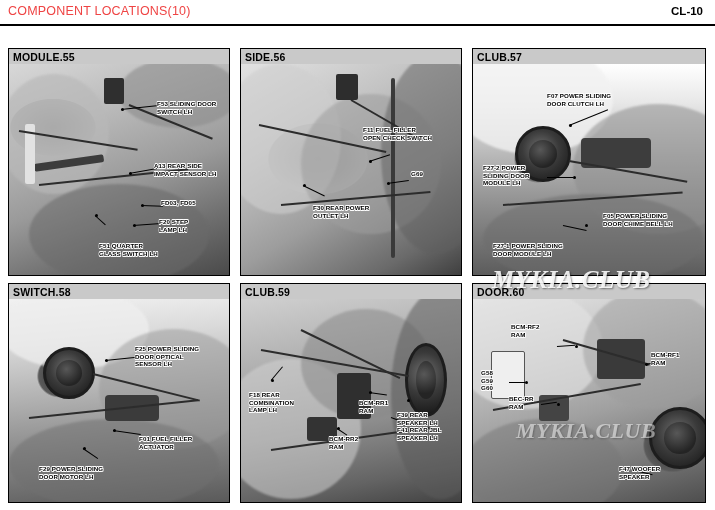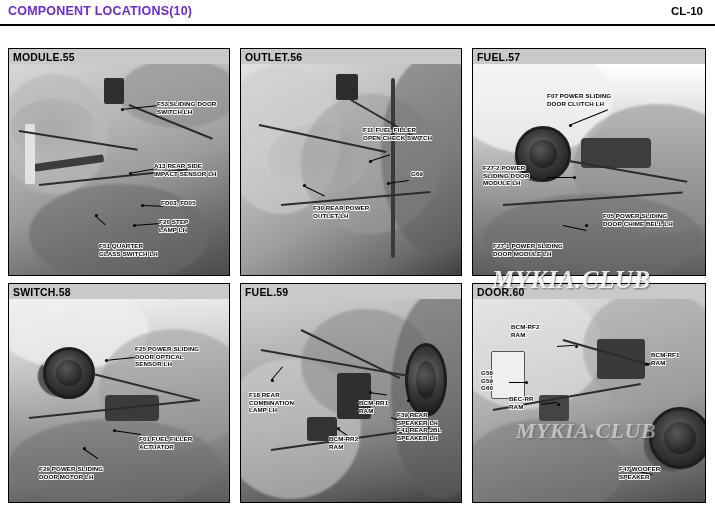--- a/index.html
+++ b/index.html
@@ -21,23 +21,23 @@
     left: 0; top: 0;
     width: 715px;
     height: 26px;
     border-bottom: 2px solid #000;
     background: #fff;
   }
   #header-title {
     position: absolute;
     left: 8px; top: 4px;
     font-size: 12.5px;
-    font-weight: bold;
+    font-weight: normal;
     letter-spacing: 0.2px;
-    color: #6d28d9;
+    color: #ef4444;
     white-space: nowrap;
   }
   #header-code {
     position: absolute;
     right: 12px; top: 5px;
     font-size: 11.5px;
     font-weight: bold;
     color: #000;
   }
   
@@ -210,21 +210,21 @@
 IMPACT SENSOR LH</div>
       <div class="label" style="left:152px; top:135px;">FD03, FD05</div>
       <div class="label" style="left:150px; top:154px;">F20 STEP
 LAMP LH</div>
       <div class="label" style="left:90px; top:178px;">F51 QUARTER
 GLASS SWITCH LH</div>
     </div>
   </div>
 
   <div class="panel p56" style="left:240px; top:48px; width:222px; height:228px;">
-    <div class="panel-title">OUTLET.56</div>
+    <div class="panel-title">SIDE.56</div>
     <div class="photo-area">
       <div class="bg"></div>
       <div class="blob" style="left:-20px; top:0px; width:120px; height:150px; background:#cfcfcf; opacity:.6;"></div>
       <div class="blob" style="left:60px; top:30px; width:140px; height:140px; background:#9e9e9e; opacity:.55;"></div>
       <div class="blob" style="left:140px; top:-10px; width:110px; height:200px; background:#5f5f5f; opacity:.5;"></div>
       <div class="strip" style="left:95px; top:10px; width:22px; height:26px; background:#2d2d2d;"></div>
       <div class="strip" style="left:150px; top:14px; width:4px; height:180px; background:#3a3a3a;"></div>
       <div class="wire" style="left:18px; top:60px; width:130px; transform:rotate(12deg);"></div>
       <div class="wire" style="left:40px; top:140px; width:150px; transform:rotate(-5deg);"></div>
       <div class="wire" style="left:110px; top:35px; width:80px; transform:rotate(30deg);"></div>
@@ -238,21 +238,21 @@
 
       <div class="label" style="left:122px; top:62px;">F11 FUEL FILLER
 OPEN CHECK SWITCH</div>
       <div class="label" style="left:170px; top:106px;">G69</div>
       <div class="label" style="left:72px; top:140px;">F30 REAR POWER
 OUTLET LH</div>
     </div>
   </div>
 
   <div class="panel p57" style="left:472px; top:48px; width:234px; height:228px;">
-    <div class="panel-title">FUEL.57</div>
+    <div class="panel-title">CLUB.57</div>
     <div class="photo-area">
       <div class="bg"></div>
       <div class="blob" style="left:-20px; top:-20px; width:160px; height:110px; background:#f2f2f2; opacity:.8;"></div>
       <div class="blob" style="left:100px; top:40px; width:170px; height:130px; background:#8f8f8f; opacity:.55;"></div>
       <div class="blob" style="left:10px; top:130px; width:220px; height:90px; background:#6d6d6d; opacity:.5;"></div>
       <div class="speaker-ring" style="left:42px; top:62px; width:56px; height:56px;"></div>
       <div class="strip" style="left:108px; top:74px; width:70px; height:30px; background:#3d3d3d; border-radius:4px;"></div>
       <div class="wire" style="left:96px; top:96px; width:120px; transform:rotate(10deg);"></div>
       <div class="wire" style="left:30px; top:140px; width:180px; transform:rotate(-4deg);"></div>
 
@@ -300,21 +300,21 @@
 DOOR OPTICAL
 SENSOR LH</div>
       <div class="label" style="left:130px; top:136px;">F01 FUEL FILLER
 ACTUATOR</div>
       <div class="label" style="left:30px; top:166px;">F29 POWER SLIDING
 DOOR MOTOR LH</div>
     </div>
   </div>
 
   <div class="panel p59" style="left:240px; top:283px; width:222px; height:220px;">
-    <div class="panel-title">FUEL.59</div>
+    <div class="panel-title">CLUB.59</div>
     <div class="photo-area">
       <div class="bg"></div>
       <div class="blob" style="left:-20px; top:60px; width:140px; height:140px; background:#d2d2d2; opacity:.55;"></div>
       <div class="blob" style="left:60px; top:10px; width:130px; height:110px; background:#8a8a8a; opacity:.55;"></div>
       <div class="blob" style="left:150px; top:-10px; width:100px; height:210px; background:#5b5b5b; opacity:.55;"></div>
       <div class="speaker-ring" style="left:164px; top:44px; width:42px; height:74px; border-radius:50%;"></div>
       <div class="strip" style="left:96px; top:74px; width:34px; height:46px; background:#2f2f2f; border-radius:3px;"></div>
       <div class="strip" style="left:66px; top:118px; width:30px; height:24px; background:#333; border-radius:3px;"></div>
       <div class="wire" style="left:20px; top:50px; width:150px; transform:rotate(10deg);"></div>
       <div class="wire" style="left:30px; top:150px; width:160px; transform:rotate(-8deg);"></div>

